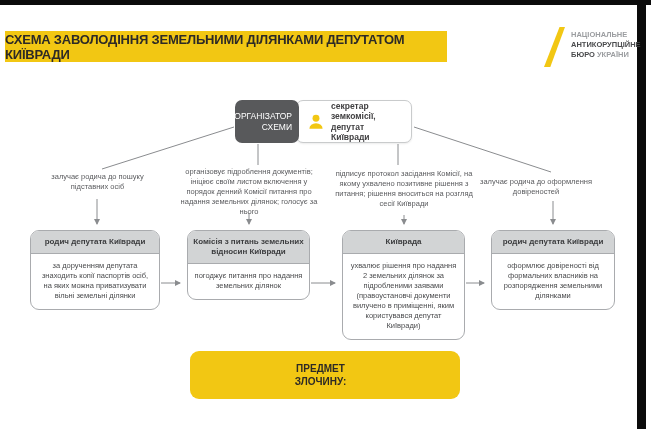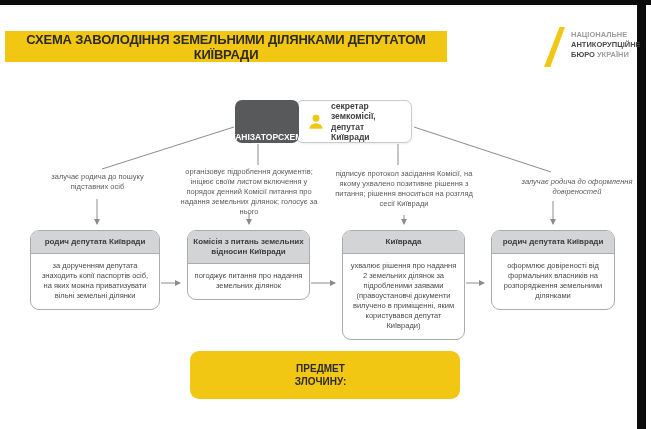--- a/index.html
+++ b/index.html
@@ -7,54 +7,54 @@
     width:651px; height:429px; position:relative; background:#ffffff;
     font-family:"Liberation Sans", sans-serif; overflow:hidden;
   }
   .top-border { position:absolute; left:0; top:0; width:651px; height:5px; background:#0b0b0b; }
   .right-border { position:absolute; left:637px; top:0; width:9px; height:429px; background:#0b0b0b; }
 
   .title-bar {
     position:absolute; left:5px; top:31px; width:442px; height:31px;
     background:#F2C713; color:#2D2A26; font-weight:bold; font-size:13px;
     letter-spacing:-0.2px; display:flex; align-items:center; justify-content:center;
-    text-align:center;
+    text-align:left;
   }
 
   .logo { position:absolute; left:544px; top:27px; display:flex; gap:6px; }
   .logo-mark { width:21px; height:40px; background:#F2C713;
     clip-path:polygon(74% 0, 100% 0, 30% 100%, 0 100%); }
   .logo-text { font-size:7.5px; line-height:10px; padding-top:3px; white-space:nowrap; }
   .logo-gray { color:#9B9DA0; font-weight:bold; }
   .logo-dark { color:#4A4B4D; font-weight:bold; }
 
   .organizer { position:absolute; left:235px; top:100px; display:flex; height:43px; }
   .org-dark {
     width:64px; background:#58595B; color:#ffffff; border-radius:7px;
-    display:flex; flex-direction:row; justify-content:center; align-items:flex-end;
-    padding-right:7px; font-weight:bold; font-size:8.5px; line-height:11px;
+    display:flex; flex-direction:column; justify-content:center; align-items:flex-end;
+    padding-right:7px; font-weight:normal; font-size:8.5px; line-height:11px;
     box-sizing:border-box; position:relative; z-index:2;
   }
   .org-person {
     width:116px; margin-left:-3px; background:#ffffff; border:1px solid #C9CBCC;
     border-radius:7px; display:flex; align-items:center; gap:6px;
     padding:0 6px 0 10px; box-sizing:border-box;
     font-size:8.5px; font-weight:bold; color:#414042; line-height:10.5px;
     box-shadow:0 1px 2px rgba(0,0,0,0.08);
   }
   .person-icon { width:18px; height:18px; flex:0 0 auto; }
   .person-icon svg { display:block; width:18px; height:18px; fill:#F2C713; }
 
   svg.wires { position:absolute; left:0; top:0; width:651px; height:429px; pointer-events:none; }
 
   .action { position:absolute; font-size:7.5px; line-height:10px; color:#5A5B5E; text-align:center; }
   .a1 { left:35px;  top:172px; width:125px; }
   .a2 { left:178px; top:167px; width:142px; }
   .a3 { left:333px; top:169px; width:142px; }
-  .a4 { left:506px; top:177px; width:142px;font-style:italic; }
+  .a4 { left:465px; top:177px; width:142px; }
 
   .node { position:absolute; top:230px; background:#ffffff; border:1px solid #A9ABAE; border-radius:9px; box-sizing:border-box; }
   .n1 { left:30px;  width:130px; }
   .n2 { left:187px; width:123px; }
   .n3 { left:342px; width:123px; }
   .n4 { left:491px; width:124px; }
   .node-header {
     background:#D2D4D5; border-bottom:1px solid #A9ABAE; border-radius:8px 8px 0 0;
     font-weight:bold; font-size:8px; color:#3B3C3E; text-align:center;
     padding:6px 4px; line-height:10px;

